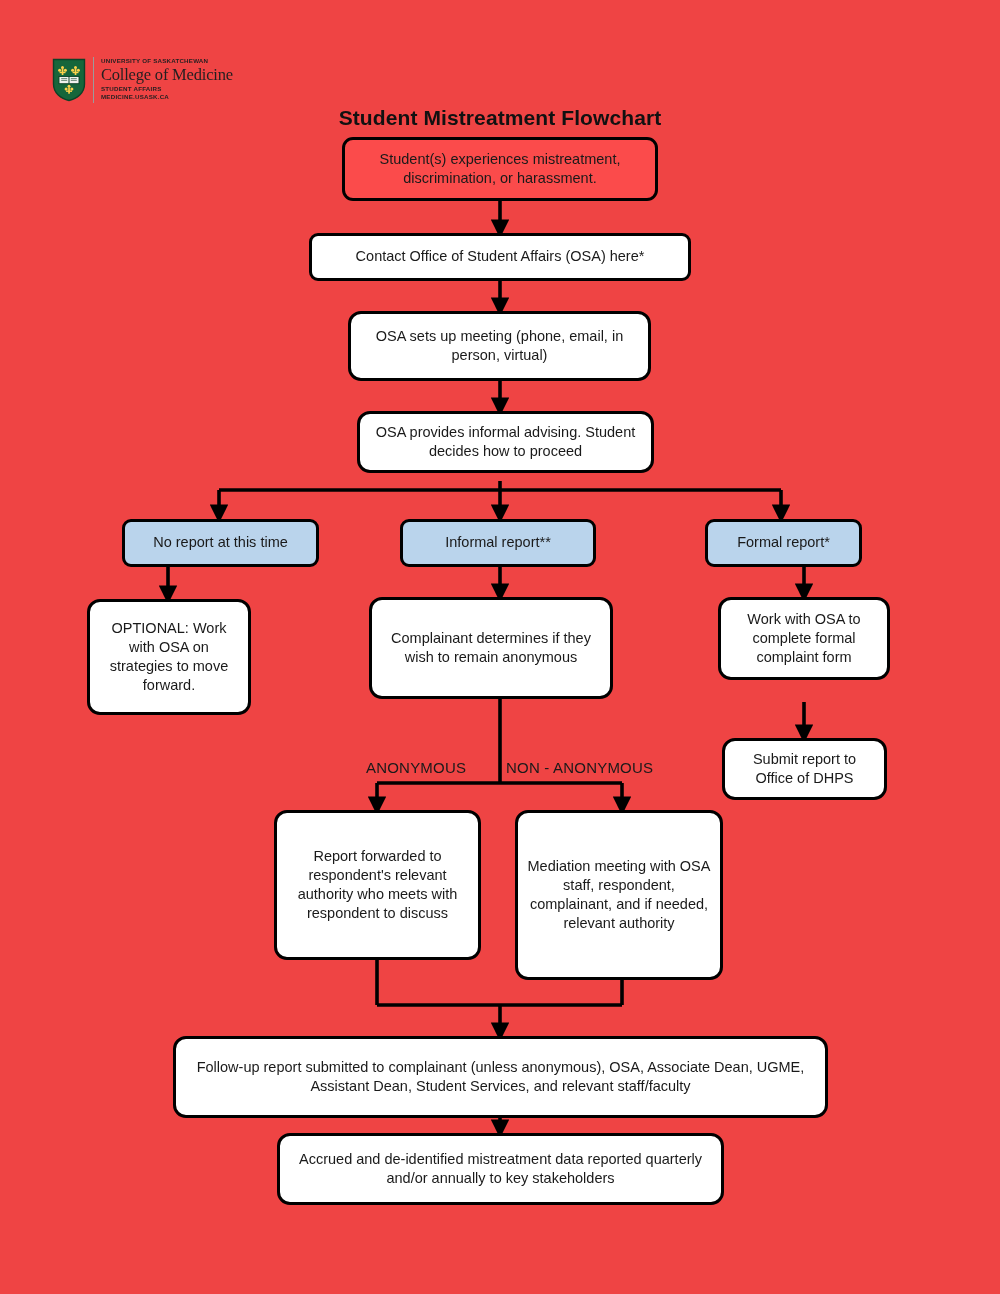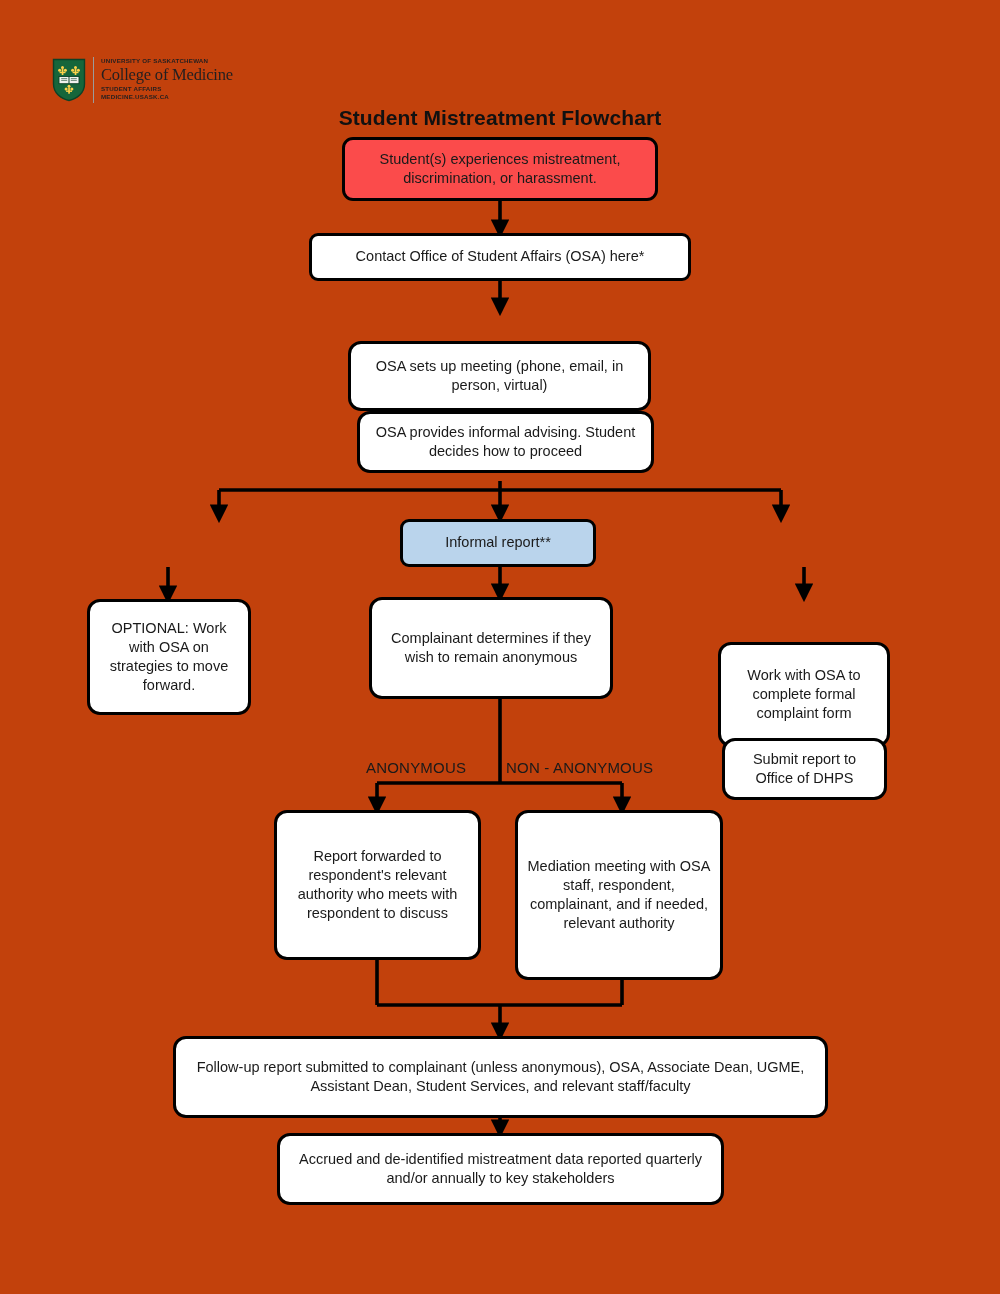--- a/index.html
+++ b/index.html
@@ -8,21 +8,21 @@
     background: #ffffff;
   }
   body {
     font-family: "Liberation Sans", sans-serif;
     color: #000000;
   }
   #page {
     position: relative;
     width: 1000px;
     height: 1294px;
-    background: #c2410c;
+    background: #ef4444;
     overflow: hidden;
   }
 
   
   #header-logo {
     position: absolute;
     left: 52px;
     top: 49px;
     width: 200px;
     height: 62px;
@@ -212,33 +212,35 @@
       <line x1="500" y1="1005" x2="500" y2="1034" marker-end="url(#arrow)"></line>
 
       <line x1="500" y1="1102" x2="500" y2="1131" marker-end="url(#arrow)"></line>
     </g>
   </svg>
 
   <div class="node red" style="left:342px; top:137px; width:316px; height:64px;">Student(s) experiences mistreatment, discrimination, or harassment.</div>
 
   <div class="node" style="left:309px; top:233px; width:382px; height:48px; border-radius:9px;">Contact Office of Student Affairs (OSA) here*</div>
 
-  <div class="node" style="left:348px; top:311px; width:303px; height:70px;margin-top:30px;">OSA sets up meeting (phone, email, in person, virtual)</div>
+  <div class="node" style="left:348px; top:311px; width:303px; height:70px;">OSA sets up meeting (phone, email, in person, virtual)</div>
 
   <div class="node" style="left:357px; top:411px; width:297px; height:62px;">OSA provides informal advising. Student decides how to proceed</div>
 
+  <div class="node blue" style="left:122px; top:519px; width:197px; height:48px;">No report at this time</div>
 
   <div class="node blue" style="left:400px; top:519px; width:196px; height:48px;">Informal report**</div>
 
+  <div class="node blue" style="left:705px; top:519px; width:157px; height:48px;">Formal report*</div>
 
   <div class="node" style="left:87px; top:599px; width:164px; height:116px;">OPTIONAL: Work with OSA on strategies to move forward.</div>
 
   <div class="node" style="left:369px; top:597px; width:244px; height:102px;">Complainant determines if they wish to remain anonymous</div>
 
-  <div class="node" style="left:718px; top:597px; width:172px; height:105px;margin-top:45px;">Work with OSA to complete formal complaint form</div>
+  <div class="node" style="left:718px; top:597px; width:172px; height:83px;">Work with OSA to complete formal complaint form</div>
 
   <div class="node" style="left:274px; top:810px; width:207px; height:150px;">Report forwarded to respondent's relevant authority who meets with respondent to discuss</div>
 
   <div class="node" style="left:722px; top:738px; width:165px; height:62px;">Submit report to Office of DHPS</div>
 
   <div class="node" style="left:515px; top:810px; width:208px; height:170px;">Mediation meeting with OSA staff, respondent, complainant, and if needed, relevant authority</div>
 
   <div class="node" style="left:173px; top:1036px; width:655px; height:82px;">Follow-up report submitted to complainant (unless anonymous), OSA, Associate Dean, UGME, Assistant Dean, Student Services, and relevant staff/faculty</div>
 
   <div class="node" style="left:277px; top:1133px; width:447px; height:72px;">Accrued and de-identified mistreatment data reported quarterly and/or annually to key stakeholders</div>

